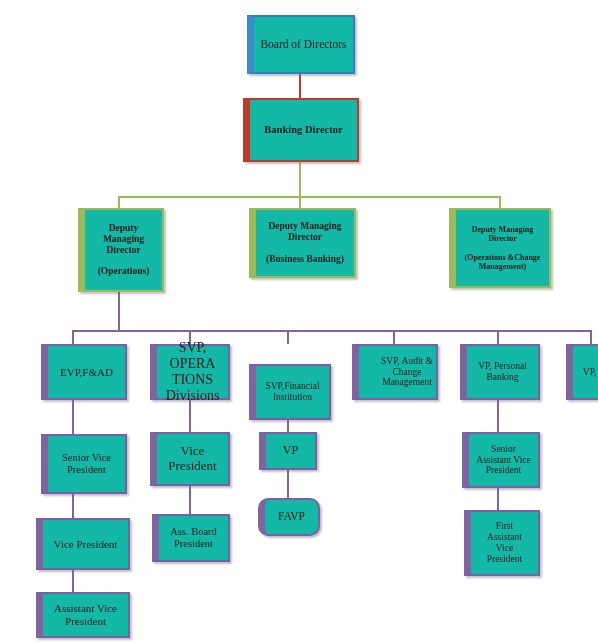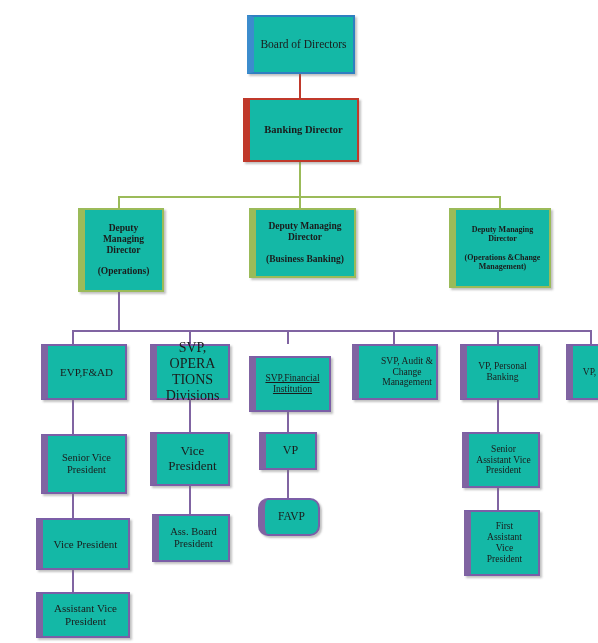--- a/index.html
+++ b/index.html
@@ -144,21 +144,21 @@
   <div class="node n-p" style="left:41px; top:344px; width:86px; height:56px; font-size:11px;">
     <span class="lbl">EVP,F&amp;AD</span>
   </div>
 
   <div class="node n-p" style="left:150px; top:344px; width:80px; height:56px; font-size:14px;">
     <span class="lbl">SVP, OPERA
 TIONS
 Divisions</span>
   </div>
 
-  <div class="node n-p" style="left:249px; top:356px; width:82px; height:56px; font-size:9.5px;text-decoration:underline;">
+  <div class="node n-p" style="left:249px; top:364px; width:82px; height:56px; font-size:9.5px;">
     <span class="lbl">SVP,Financial
 Institution</span>
   </div>
 
   <div class="node n-p" style="left:352px; top:344px; width:86px; height:56px; font-size:9.5px; font-weight:normal;justify-content:flex-end;">
     <span class="lbl">SVP, Audit &amp;
 Change
 Management</span>
   </div>
 

